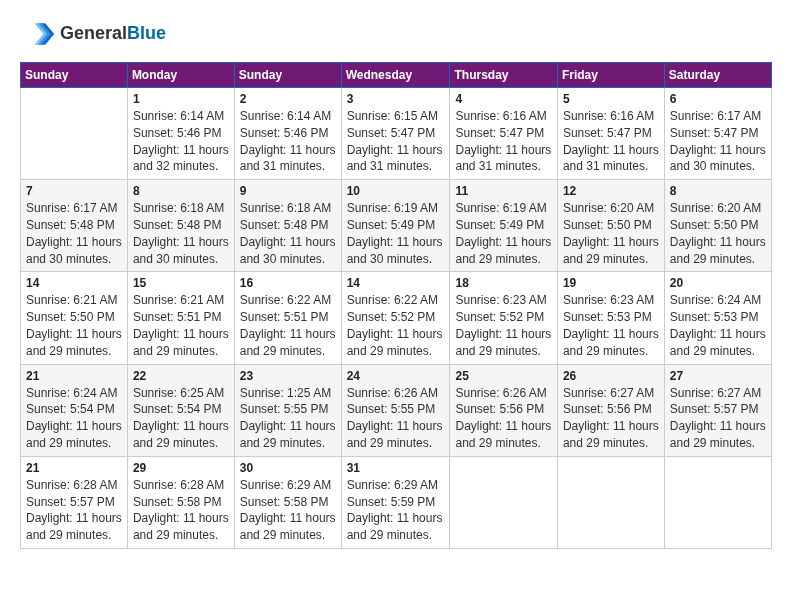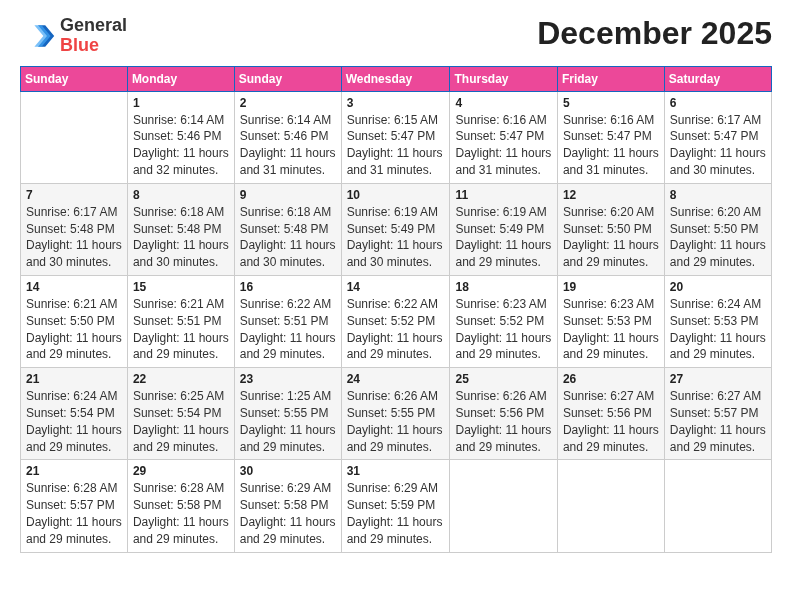--- a/index.html
+++ b/index.html
@@ -21,27 +21,27 @@
       align-items: flex-start;
       margin-bottom: 10px;
     }
     .logo {
       display: flex;
       align-items: center;
       gap: 4px;
     }
     .logo-text {
       display: flex;
-      flex-direction: column;
+      flex-direction: row;
       font-size: 18px;
       font-weight: bold;
       line-height: 1.1;
     }
     .logo-general { color: #333; }
-    .logo-blue { color: #ef4444; }
+    .logo-blue { color: #0369a1; }
     .logo-icon {
       width: 36px;
       height: 36px;
     }
     .title-block {
       text-align: right;
     }
     .main-title {
       font-size: 32px;
       font-weight: bold;
@@ -51,21 +51,21 @@
     .subtitle {
       font-size: 16px;
       color: #444;
     }
     .calendar {
       width: 100%;
       border-collapse: collapse;
       font-size: 10.5px;
     }
     .calendar thead th {
-      background: #ec4899;
+      background: #701a75;
       color: #fff;
       padding: 5px 4px;
       text-align: left;
       font-size: 12px;
       font-weight: bold;
       border: 1px solid #1565c0;
     }
     .calendar tbody td {
       border: 1px solid #ccc;
       vertical-align: top;
@@ -101,21 +101,20 @@
       <svg class="logo-icon" viewBox="0 0 40 40">
         <polygon points="28,8 38,20 28,32 20,32 30,20 20,8" fill="#1565c0"></polygon>
         <polygon points="24,8 34,20 24,32 16,32 26,20 16,8" fill="#42a5f5" opacity="0.7"></polygon>
       </svg>
       <div class="logo-text">
         <span class="logo-general">General</span>
         <span class="logo-blue">Blue</span>
       </div>
     </div>
     <div class="title-block">
-      <div class="main-title">December 2025</div>
     </div>
   </div>
 
   <table class="calendar">
     <thead>
       <tr>
         <th>Sunday</th>
         <th>Monday</th>
         <th>Sunday</th>
         <th>Wednesday</th>

